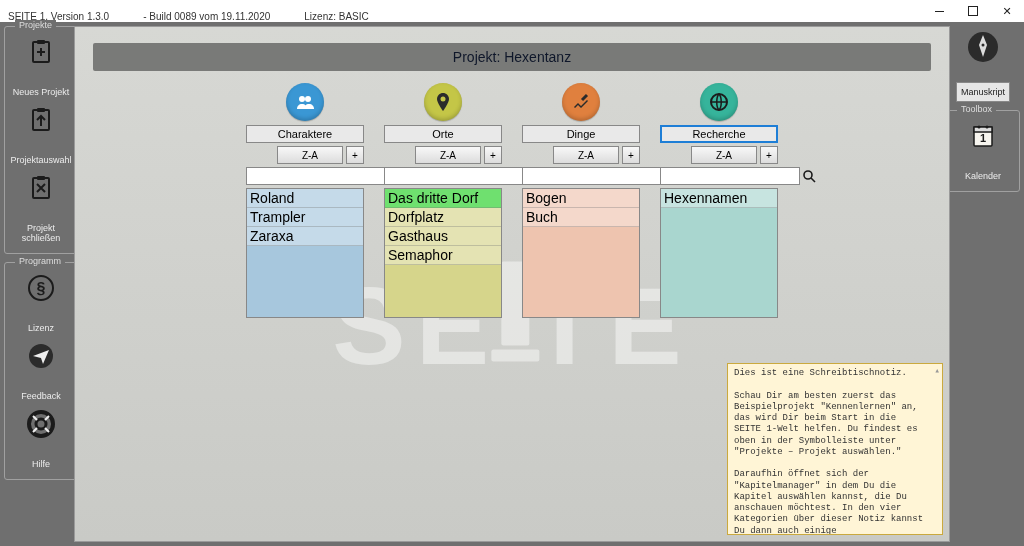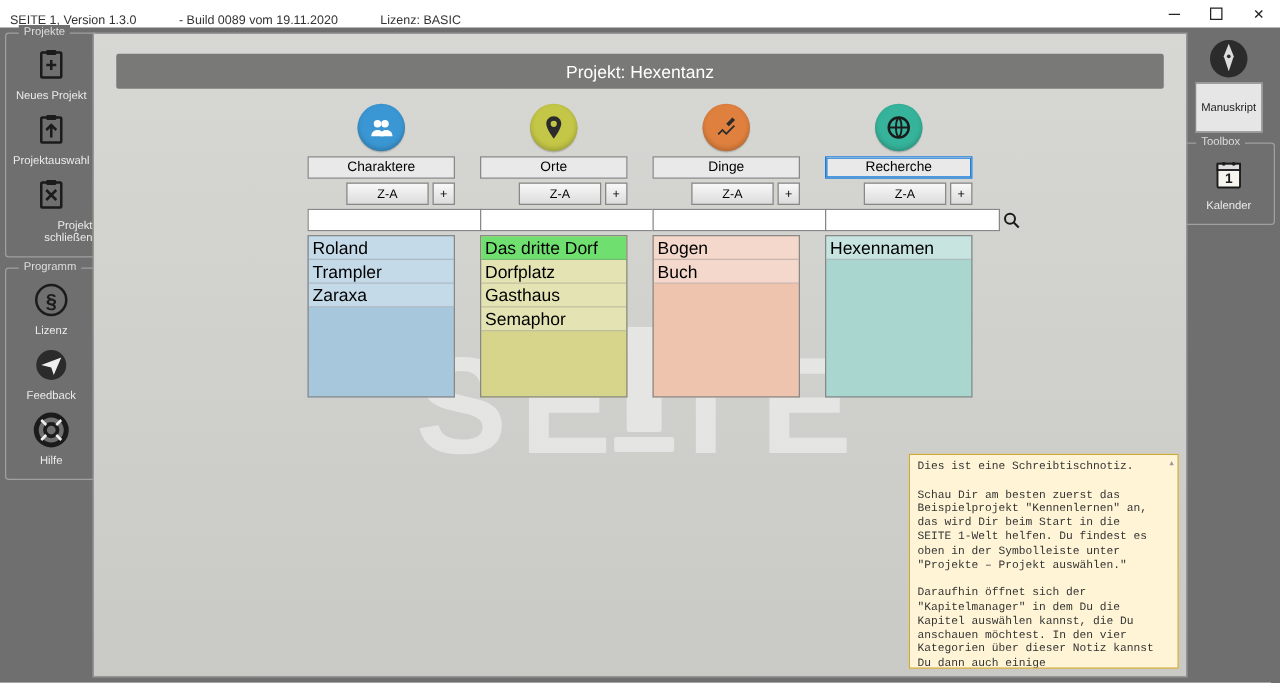--- a/index.html
+++ b/index.html
@@ -17,31 +17,31 @@
 
   .frame { position:absolute; top:22px; left:0; right:0; bottom:0; background:#6f6f6f; }
 
   
   .sidebar { position:absolute; top:4px; bottom:4px; width:74px; }
   .sidebar.left { left:4px; }
   .sidebar.right { right:4px; }
   .sgroup { border:1px solid #a0a0a0; border-radius:3px; padding:6px 3px 4px 3px; position:relative; margin-bottom:8px; }
   .sgroup > .legend { position:absolute; top:-7px; left:10px; background:#6f6f6f; color:#ddd; font-size:9px; padding:0 4px; }
   .sbtn { display:flex; flex-direction:column; align-items:center; margin:2px 0 6px; cursor:pointer; }
-  .sbtn .lbl { color:#ececec; font-size:9px; text-align:right; margin-top:2px; }
+  .sbtn .lbl { color:#ececec; font-size:9px; text-align:center; margin-top:18px; }
   .ico { width:34px; height:34px; display:flex; align-items:center; justify-content:center; }
 
   
   .stage { position:absolute; top:4px; left:74px; right:74px; bottom:4px; background:linear-gradient(180deg,#d7d8d4 0%, #c9cac6 100%); border:1px solid #9a9a9a; overflow:hidden; }
 
   .watermark { position:absolute; left:50%; top:58%; transform:translate(-50%,-50%); font-family: Arial, sans-serif; font-weight:900; font-size:110px; color:rgba(255,255,255,0.45); letter-spacing:10px; user-select:none; display:flex; align-items:flex-start; }
   .watermark .monitor { width:28px; height:84px; background:rgba(255,255,255,0.45); border-radius:2px; margin:0 2px; position:relative; }
   .watermark .monitor::after { content:""; position:absolute; bottom:-16px; left:50%; transform:translateX(-50%); width:48px; height:12px; background:rgba(255,255,255,0.45); border-radius:2px; }
 
-  .projbar { margin:16px 18px 12px; height:28px; background:#797a78; color:#ffffff; display:flex; align-items:center; justify-content:center; font-size:14px; border-radius:2px; }
+  .projbar { margin:16px 18px 12px; height:28px; background:#797a78; color:#0f172a; display:flex; align-items:center; justify-content:center; font-size:14px; border-radius:2px; }
 
   .cards { display:flex; justify-content:center; gap:20px; margin-top:6px; position:relative; z-index:2; }
   .card { width:118px; display:flex; flex-direction:column; align-items:center; }
   .badge { width:38px; height:38px; border-radius:50%; display:flex; align-items:center; justify-content:center; margin-bottom:4px; box-shadow:inset 0 -2px 4px rgba(0,0,0,.2), 0 1px 1px rgba(0,0,0,.2); }
   .card-head { width:100%; height:18px; background:#e9e9e9; border:1px solid #888; display:flex; align-items:center; justify-content:center; font-size:11px; }
   .card-head.sel { border:1px solid #1e7ed6; box-shadow:0 0 0 1px #1e7ed6 inset; }
   .btnrow { width:100%; display:flex; justify-content:flex-end; gap:3px; margin-top:3px; }
   .smallbtn { height:18px; min-width:28px; padding:0 24px; background:linear-gradient(#f8f8f8,#dcdcdc); border:1px solid #888; font-size:10px; display:flex; align-items:center; justify-content:center; cursor:pointer; }
   .smallbtn.square { min-width:18px; width:18px; padding:0; }
   .searchrow { width:100%; display:flex; margin-top:3px; gap:2px; }
@@ -149,21 +149,21 @@
 
   <div class="sidebar right">
     <div class="sbtn" style="margin-top:4px">
       <span class="ico">
         <svg width="34" height="34" viewBox="0 0 34 34">
             <circle cx="17" cy="17" r="15" fill="#2b2b2b"></circle>
             <path d="M17 5l4 10-4 12-4-12z" fill="#ddd"></path>
             <circle cx="17" cy="15" r="1.5" fill="#2b2b2b"></circle>
           </svg>
       </span>
-      <span class="lbl" style="background:#e6e6e6;color:#222;padding:14px 4px;border:1px solid #888">Manuskript</span>
+      <span class="lbl" style="background:#e6e6e6;color:#222;padding:4px 4px;border:1px solid #888">Manuskript</span>
     </div>
 
     <div class="sgroup" style="margin-top:8px">
       <span class="legend">Toolbox</span>
       <div class="sbtn">
         <span class="ico">
           <svg width="30" height="30" viewBox="0 0 30 30">
               <rect x="6" y="6" width="18" height="19" rx="1" fill="#f7f5ef" stroke="#1b1b1b" stroke-width="1.5"></rect>
               <rect x="6" y="6" width="18" height="5" fill="#ddd" stroke="#1b1b1b" stroke-width="1.5"></rect>
               <circle cx="11" cy="6" r="1.5" fill="#1b1b1b"></circle>

